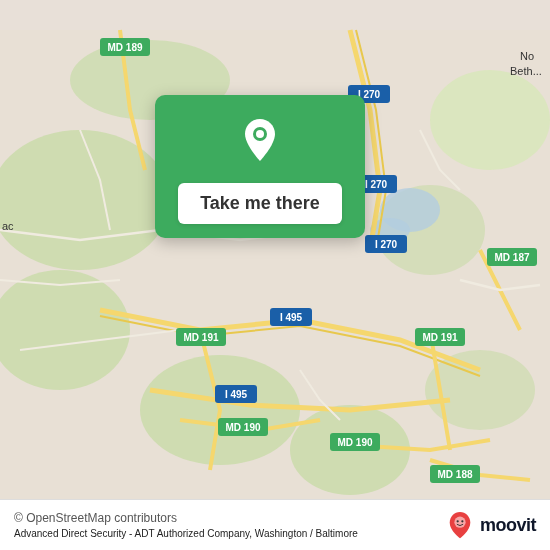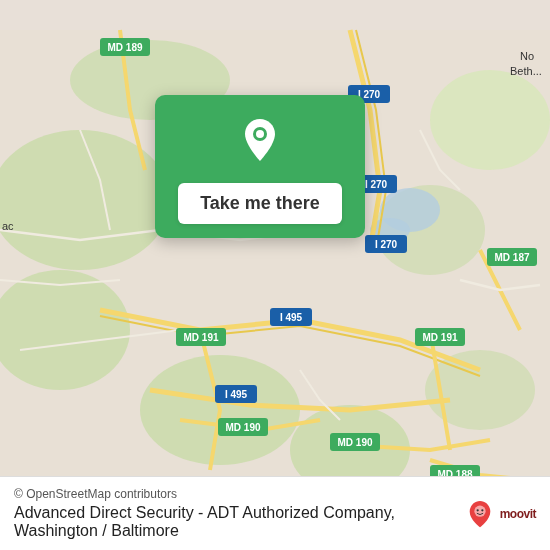--- a/index.html
+++ b/index.html
@@ -88,40 +88,40 @@
       flex-direction: column;
       gap: 3px;
     }
 
     #osm-credit {
       font-size: 12px;
       color: #555;
     }
 
     #location-name {
-      font-size: 16px;
+      font-size: 10px;
       color: #222;
       font-weight: 500;
     }
 
     #moovit-logo {
       display: flex;
       align-items: center;
       gap: 5px;
     }
 
     #moovit-icon {
       width: 30px;
       height: 30px;
     }
 
     #moovit-text {
-      font-size: 12px;
+      font-size: 18px;
       font-weight: 700;
-      color: #7f1d1d;
+      color: #0f172a;
       letter-spacing: -0.5px;
     }
   </style>
 </head>
 <body>
 
 <div id="map-container">
 
   <svg id="map-bg" viewBox="0 0 550 490" xmlns="http://www.w3.org/2000/svg">
 

